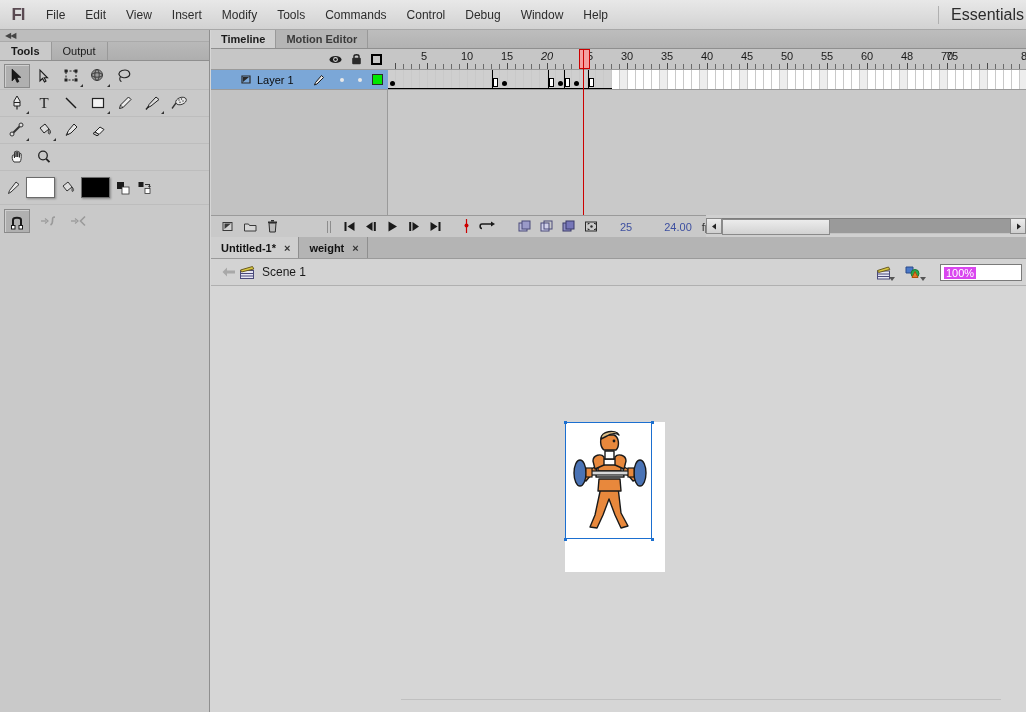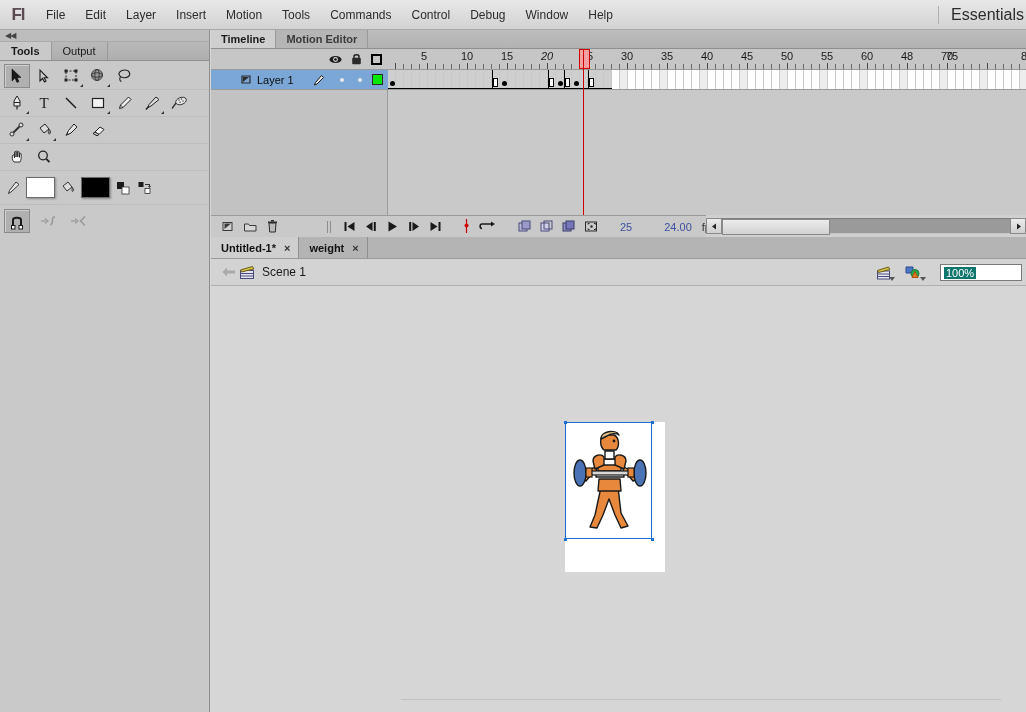--- a/index.html
+++ b/index.html
@@ -209,21 +209,21 @@
     display: flex; align-items: center;
   }
   .back-arrow { margin-left: 10px; width: 18px; display:flex; align-items:center; }
   .scene-label { font-size: 12px; color: #1a1a1a; margin-left: 6px; }
   .scene-right { position: absolute; right: 0; top: 0; height: 27px; display:flex;
                  align-items:center; gap: 10px; padding-right: 4px; }
   .zoom-box {
     width: 82px; height: 17px; background: #fff; border: 1px solid #7a7a7a;
     display: flex; align-items: center; padding-left: 3px;
   }
-  .zoom-val { background: #0f766e; color: #fff; font-size: 11px; padding: 0 2px; }
+  .zoom-val { background: #d946ef; color: #fff; font-size: 11px; padding: 0 2px; }
 
   
   .stage-area {
     position: absolute; left: 211px; top: 286px; width: 815px; height: 426px;
     background: #d6d6d6; overflow: hidden;
   }
   .canvas {
     position: absolute; left: 354px; top: 136px; width: 100px; height: 150px;
     background: #ffffff;
   }
@@ -239,23 +239,23 @@
 </head>
 <body>
 
 <div id="app">
 
   <div class="menubar">
     <div class="fl-logo">Fl</div>
     <div class="menu-items">
       <div class="menu-item">File</div>
       <div class="menu-item">Edit</div>
-      <div class="menu-item">Layer</div>
+      <div class="menu-item">View</div>
       <div class="menu-item">Insert</div>
-      <div class="menu-item">Motion</div>
+      <div class="menu-item">Modify</div>
       <div class="menu-item">Tools</div>
       <div class="menu-item">Commands</div>
       <div class="menu-item">Control</div>
       <div class="menu-item">Debug</div>
       <div class="menu-item">Window</div>
       <div class="menu-item">Help</div>
     </div>
     <div class="menu-right">
       <div class="ws-sep"></div>
       <div class="ws-label">Essentials</div>

